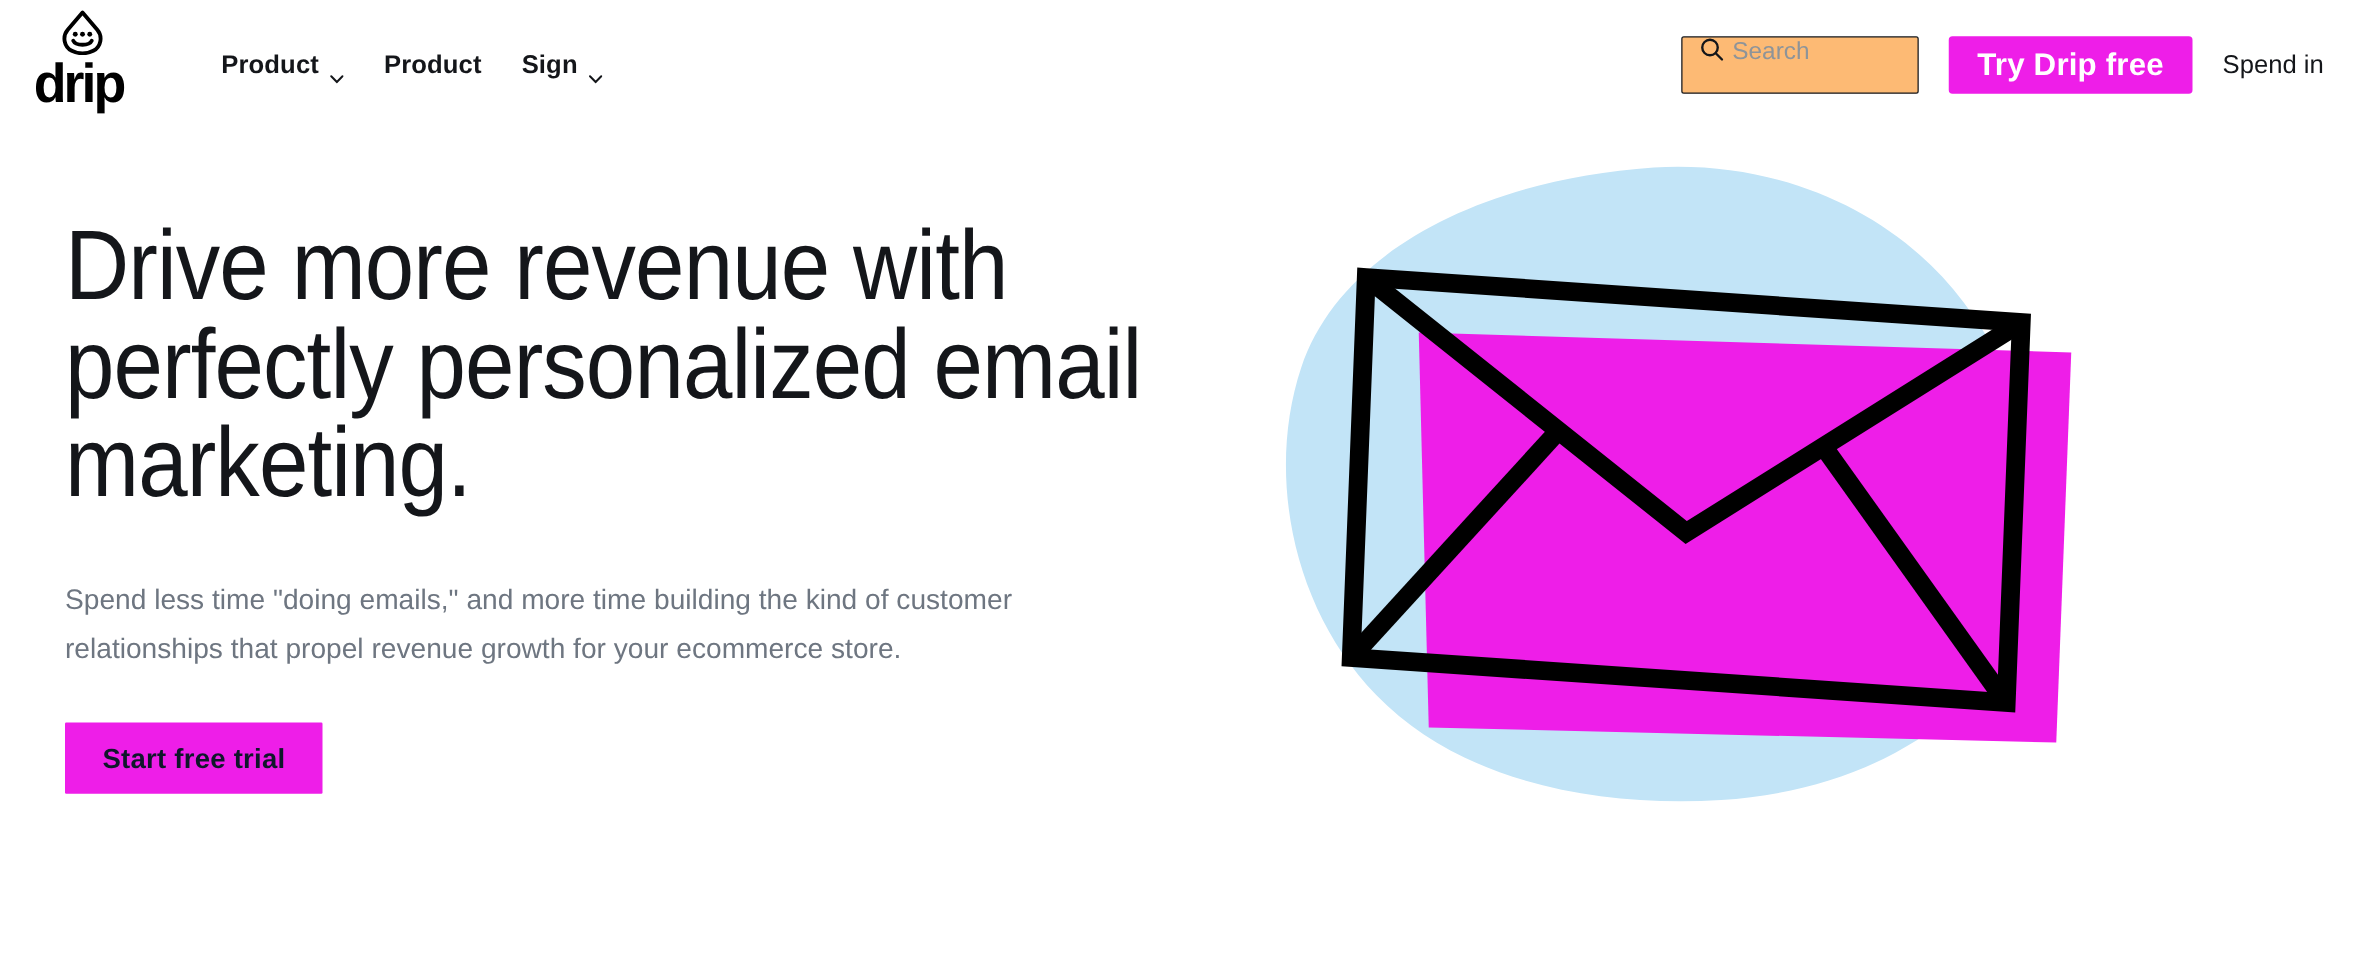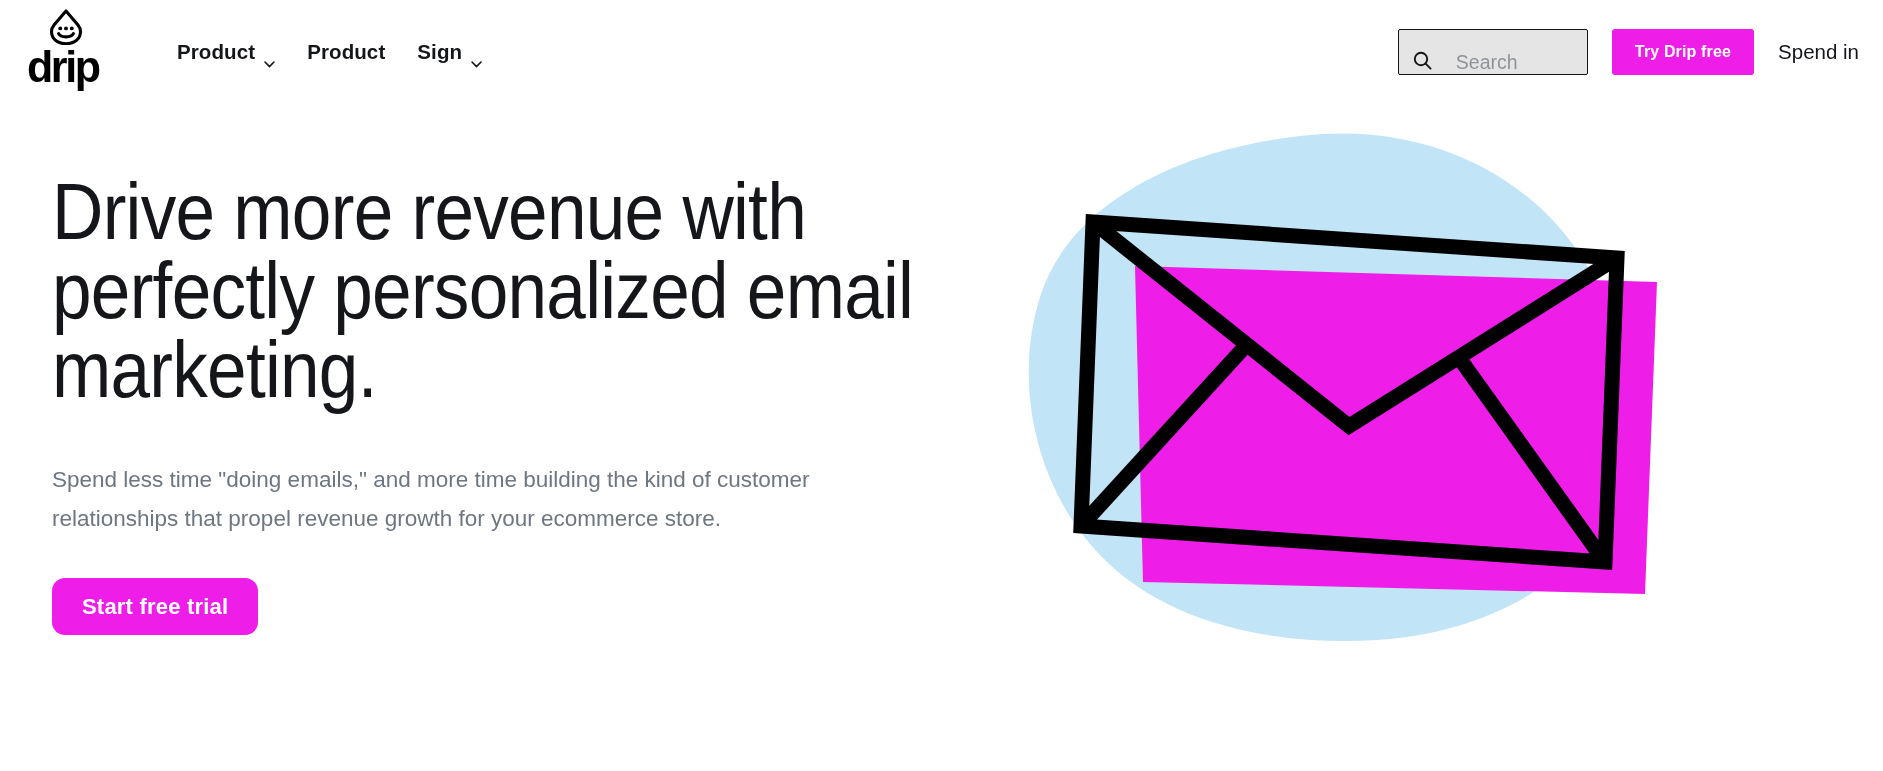--- a/index.html
+++ b/index.html
@@ -64,28 +64,28 @@
   .nav-right {
     display: flex;
     align-items: center;
     margin-left: auto;
     margin-right: 24px;
     gap: 0;
   }
 
   .search-box {
     display: flex;
-    align-items: flex-end;
+    align-items: flex-start;
     width: 190px;
     height: 46px;
     border: 1.3px solid #14161a;
     border-radius: 2px;
     padding: 0 14px;
-    gap: 24px;
-    background: #e5e5e5;
+    gap: 7px;
+    background: #fdba74;
     cursor: text;
   }
   .search-icon { flex: none; display: block; }
   .search-input {
     border: 0;
     outline: 0;
     width: 100%;
     font-family: "Liberation Sans", sans-serif;
     font-size: 19.5px;
     color: #14161a;
@@ -98,21 +98,21 @@
     align-items: center;
     justify-content: center;
     height: 46px;
     padding: 0 23px;
     margin-left: 24px;
     background: #ee1ee8;
     border: 0;
     border-radius: 3px;
     color: #ffffff;
     font-family: "Liberation Sans", sans-serif;
-    font-size: 16px;
+    font-size: 25px;
     font-weight: 700;
     letter-spacing: 0.15px;
     cursor: pointer;
     white-space: nowrap;
   }
 
   .signin-link {
     margin-left: 24px;
     color: #14161a;
     font-size: 20.5px;
@@ -159,22 +159,22 @@
 
   .hero-cta {
     display: inline-flex;
     align-items: center;
     justify-content: center;
     margin-top: 40px;
     height: 57px;
     padding: 0 30px;
     background: #ee1ee8;
     border: 0;
-    border-radius: 13px;
-    color: #ffffff;
+    border-radius: 1px;
+    color: #0f172a;
     font-family: "Liberation Sans", sans-serif;
     font-size: 22px;
     font-weight: 700;
     letter-spacing: 0.2px;
     cursor: pointer;
   }
 
   
   .hero-art {
     position: absolute;

